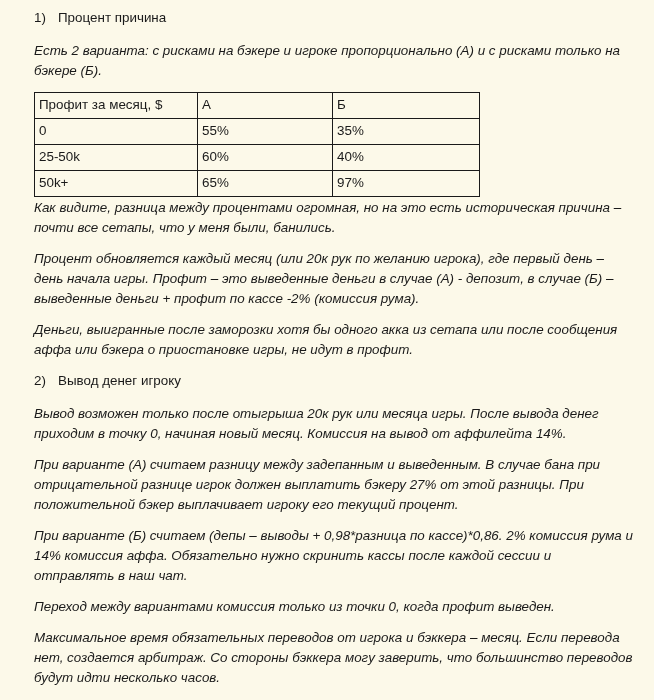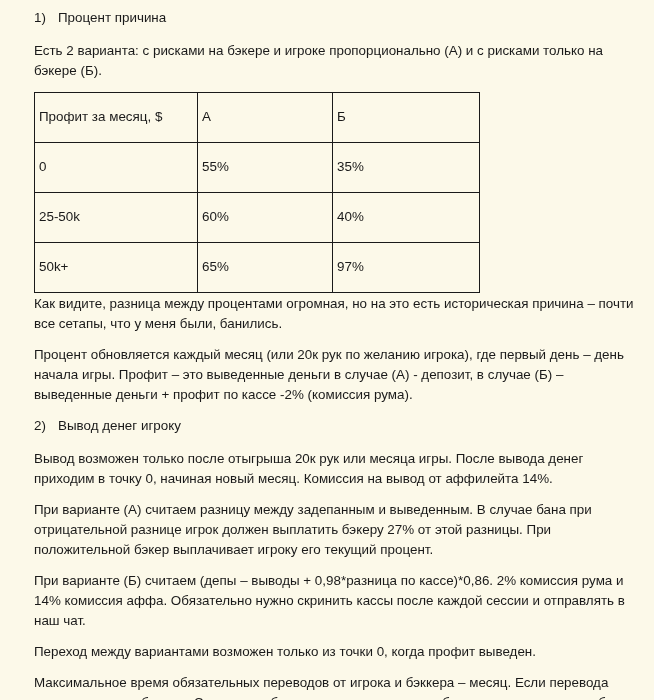--- a/index.html
+++ b/index.html
@@ -28,29 +28,30 @@
       margin: 0 0 13px 0;
     }
     .heading .num {
       width: 24px;
     }
     .heading .title {
       margin-left: 0;
     }
     p {
       margin: 0 0 11px 0;
+      font-style: italic;
     }
     table {
       border-collapse: collapse;
       width: 446px;
       margin: 4px 0 0 0;
     }
     td {
       border: 1px solid #1a1a1a;
-      padding: 16px 4px;
+      padding: 4px 4px;
       height: 17px;
       line-height: 16px;
       vertical-align: top;
     }
     td.c0 { width: 154px; }
     td.c1 { width: 126px; }
     td.c2 { width: 138px; }
     .after-table {
       margin-top: 1px;
     }
@@ -90,25 +91,26 @@
     <tr>
       <td class="c0">50k+</td>
       <td class="c1">65%</td>
       <td class="c2">97%</td>
     </tr>
   </tbody>
     </table>
 
   <p class="after-table">Как видите, разница между процентами огромная, но на это есть историческая причина – почти все сетапы, что у меня были, банились.</p>
   <p>Процент обновляется каждый месяц (или 20к рук по желанию игрока), где первый день – день начала игры. Профит – это выведенные деньги в случае (А) - депозит, в случае (Б) – выведенные деньги + профит по кассе -2% (комиссия рума).</p>
+  <p>Деньги, выигранные после заморозки хотя бы одного акка из сетапа или после сообщения аффа или бэкера о приостановке игры, не идут в профит.</p>
 
   <div class="heading s2-heading">
     <span class="num">2)</span>
     <span class="title">Вывод денег игроку</span>
   </div>
 
   <p>Вывод возможен только после отыгрыша 20к рук или месяца игры. После вывода денег приходим в точку 0, начиная новый месяц. Комиссия на вывод от аффилейта 14%.</p>
   <p>При варианте (А) считаем разницу между задепанным и выведенным. В случае бана при отрицательной разнице игрок должен выплатить бэкеру 27% от этой разницы. При положительной бэкер выплачивает игроку его текущий процент.</p>
   <p>При варианте (Б) считаем (депы – выводы + 0,98*разница по кассе)*0,86. 2% комиссия рума и 14% комиссия аффа. Обязательно нужно скринить кассы после каждой сессии и отправлять в наш чат.</p>
-  <p>Переход между вариантами возможен только из точки 0, когда профит выведен.</p>
+  <p>Переход между вариантами комиссия только из точки 0, когда профит выведен.</p>
   <p>Максимальное время обязательных переводов от игрока и бэккера – месяц. Если перевода нет, создается арбитраж. Со стороны бэккера могу заверить, что большинство переводов будут идти несколько часов.</p>
 
 </div>
 
 </body></html>

